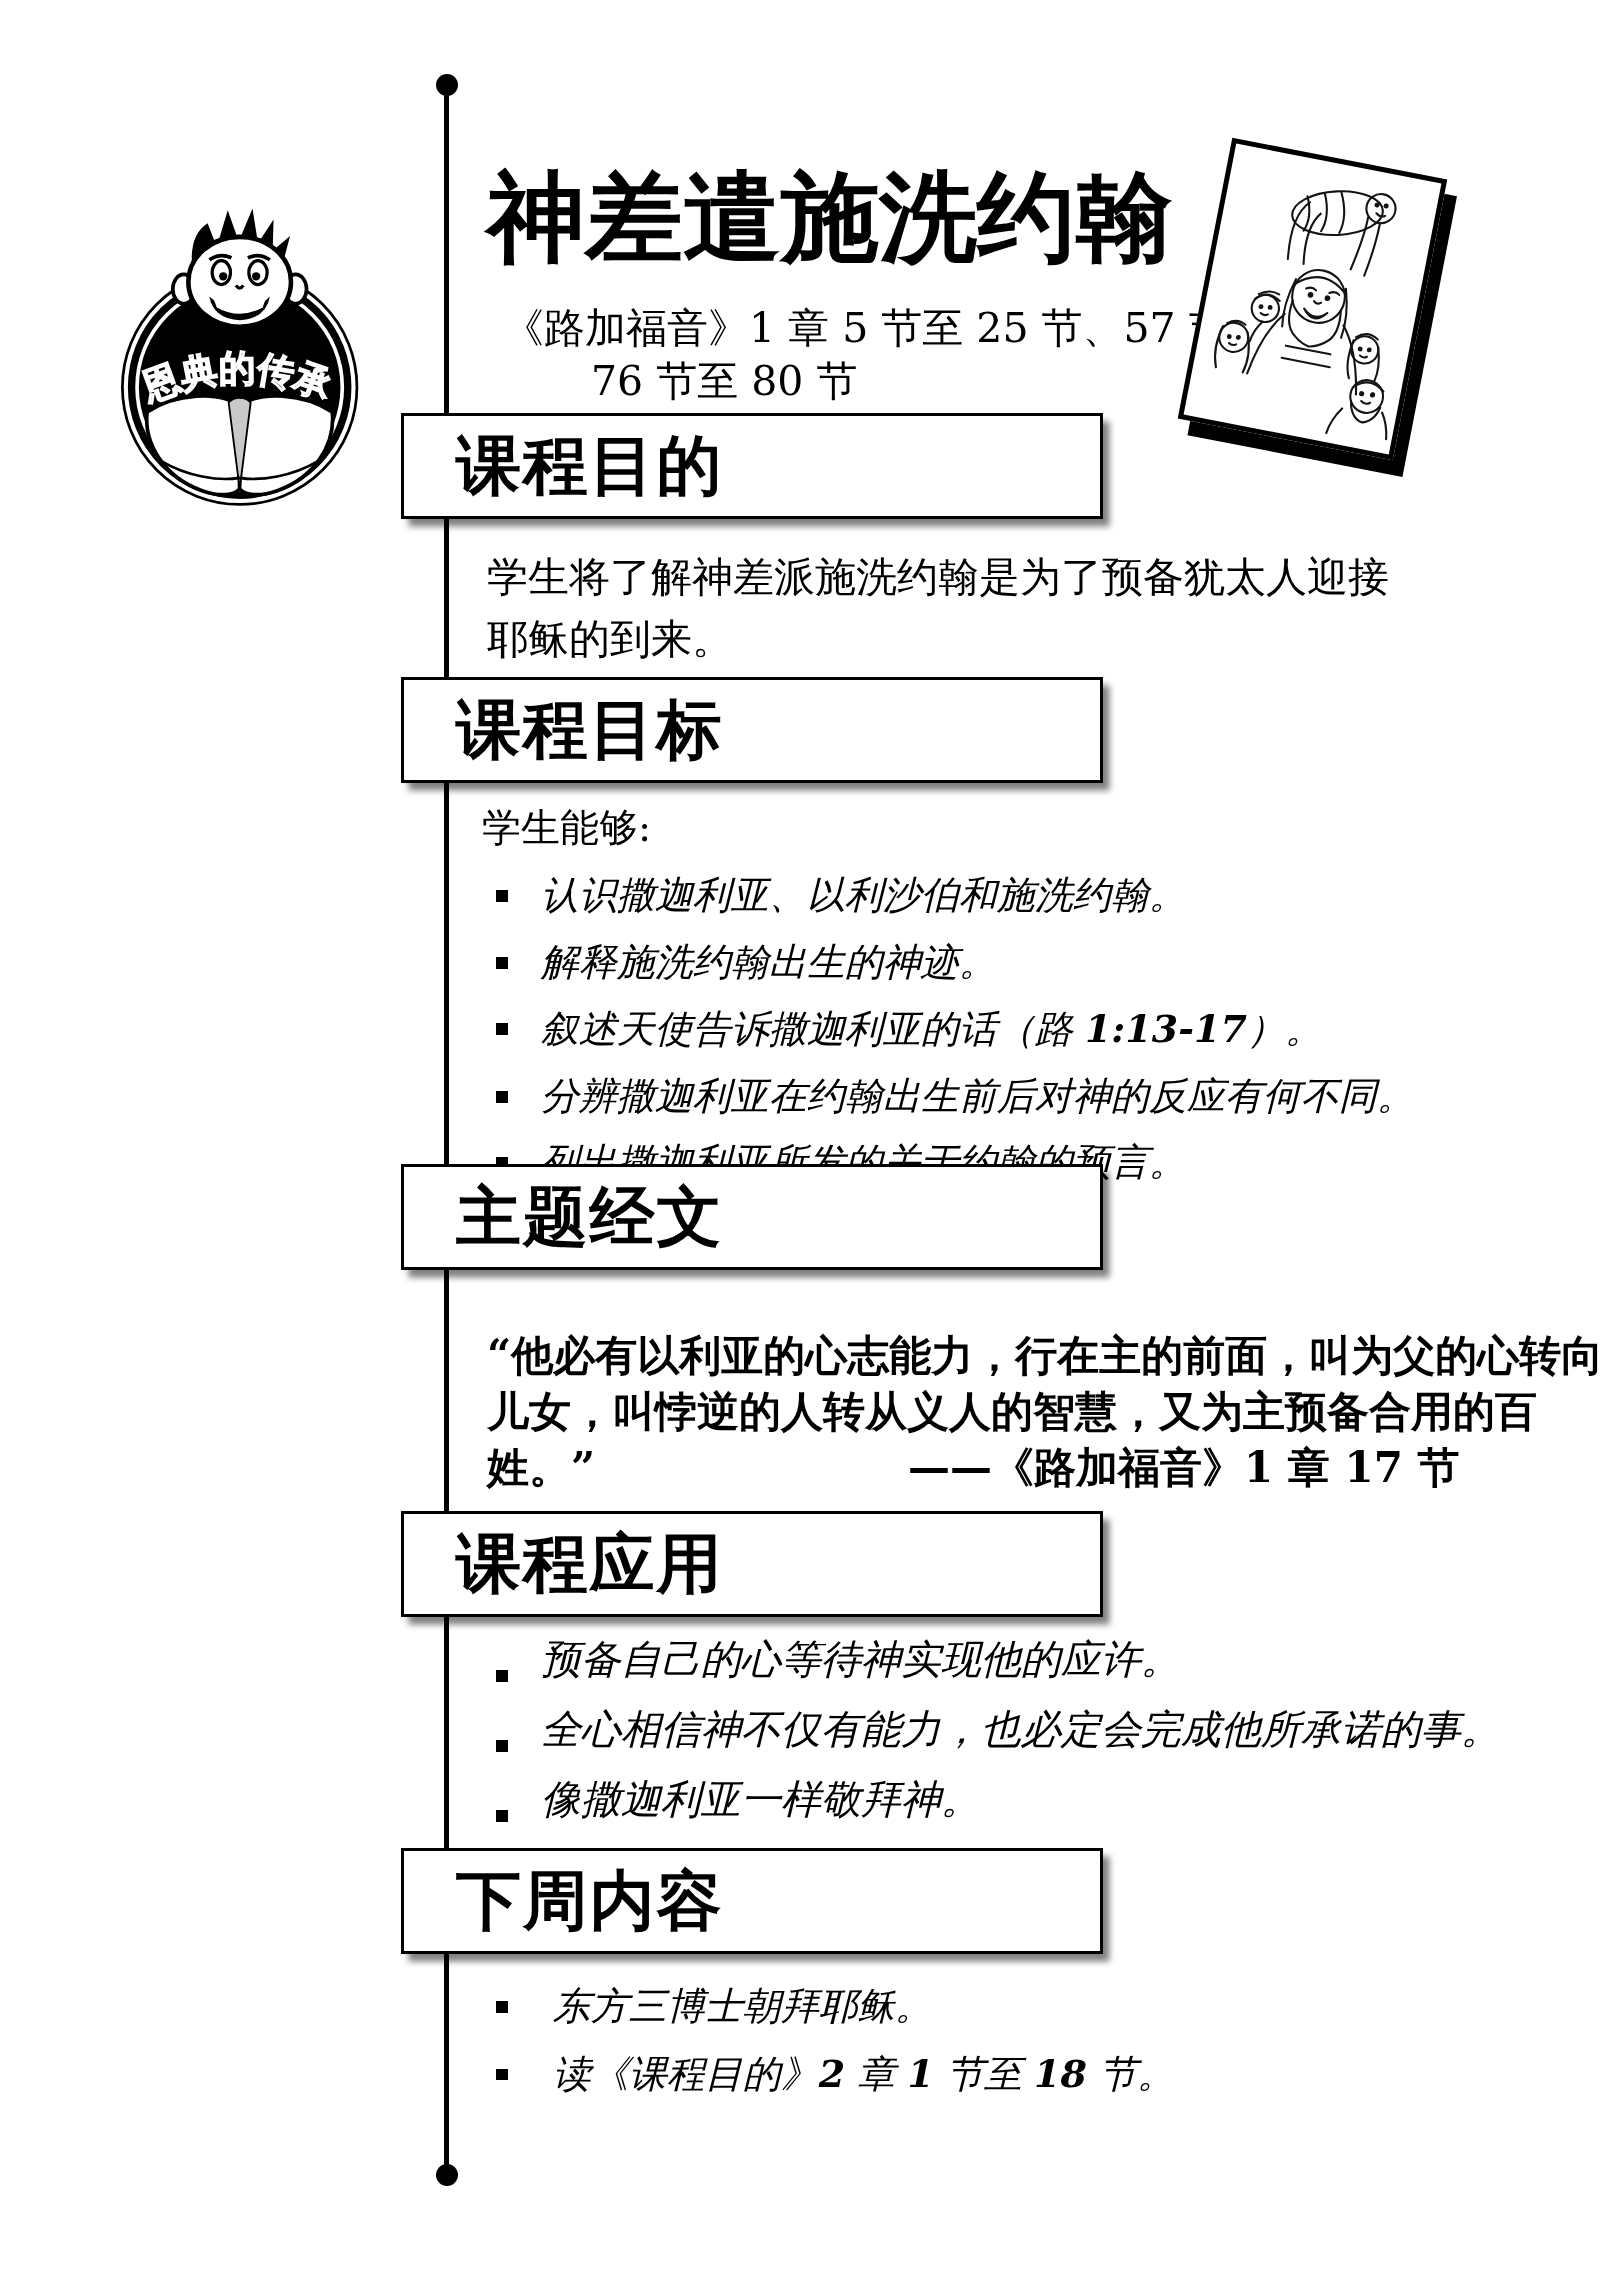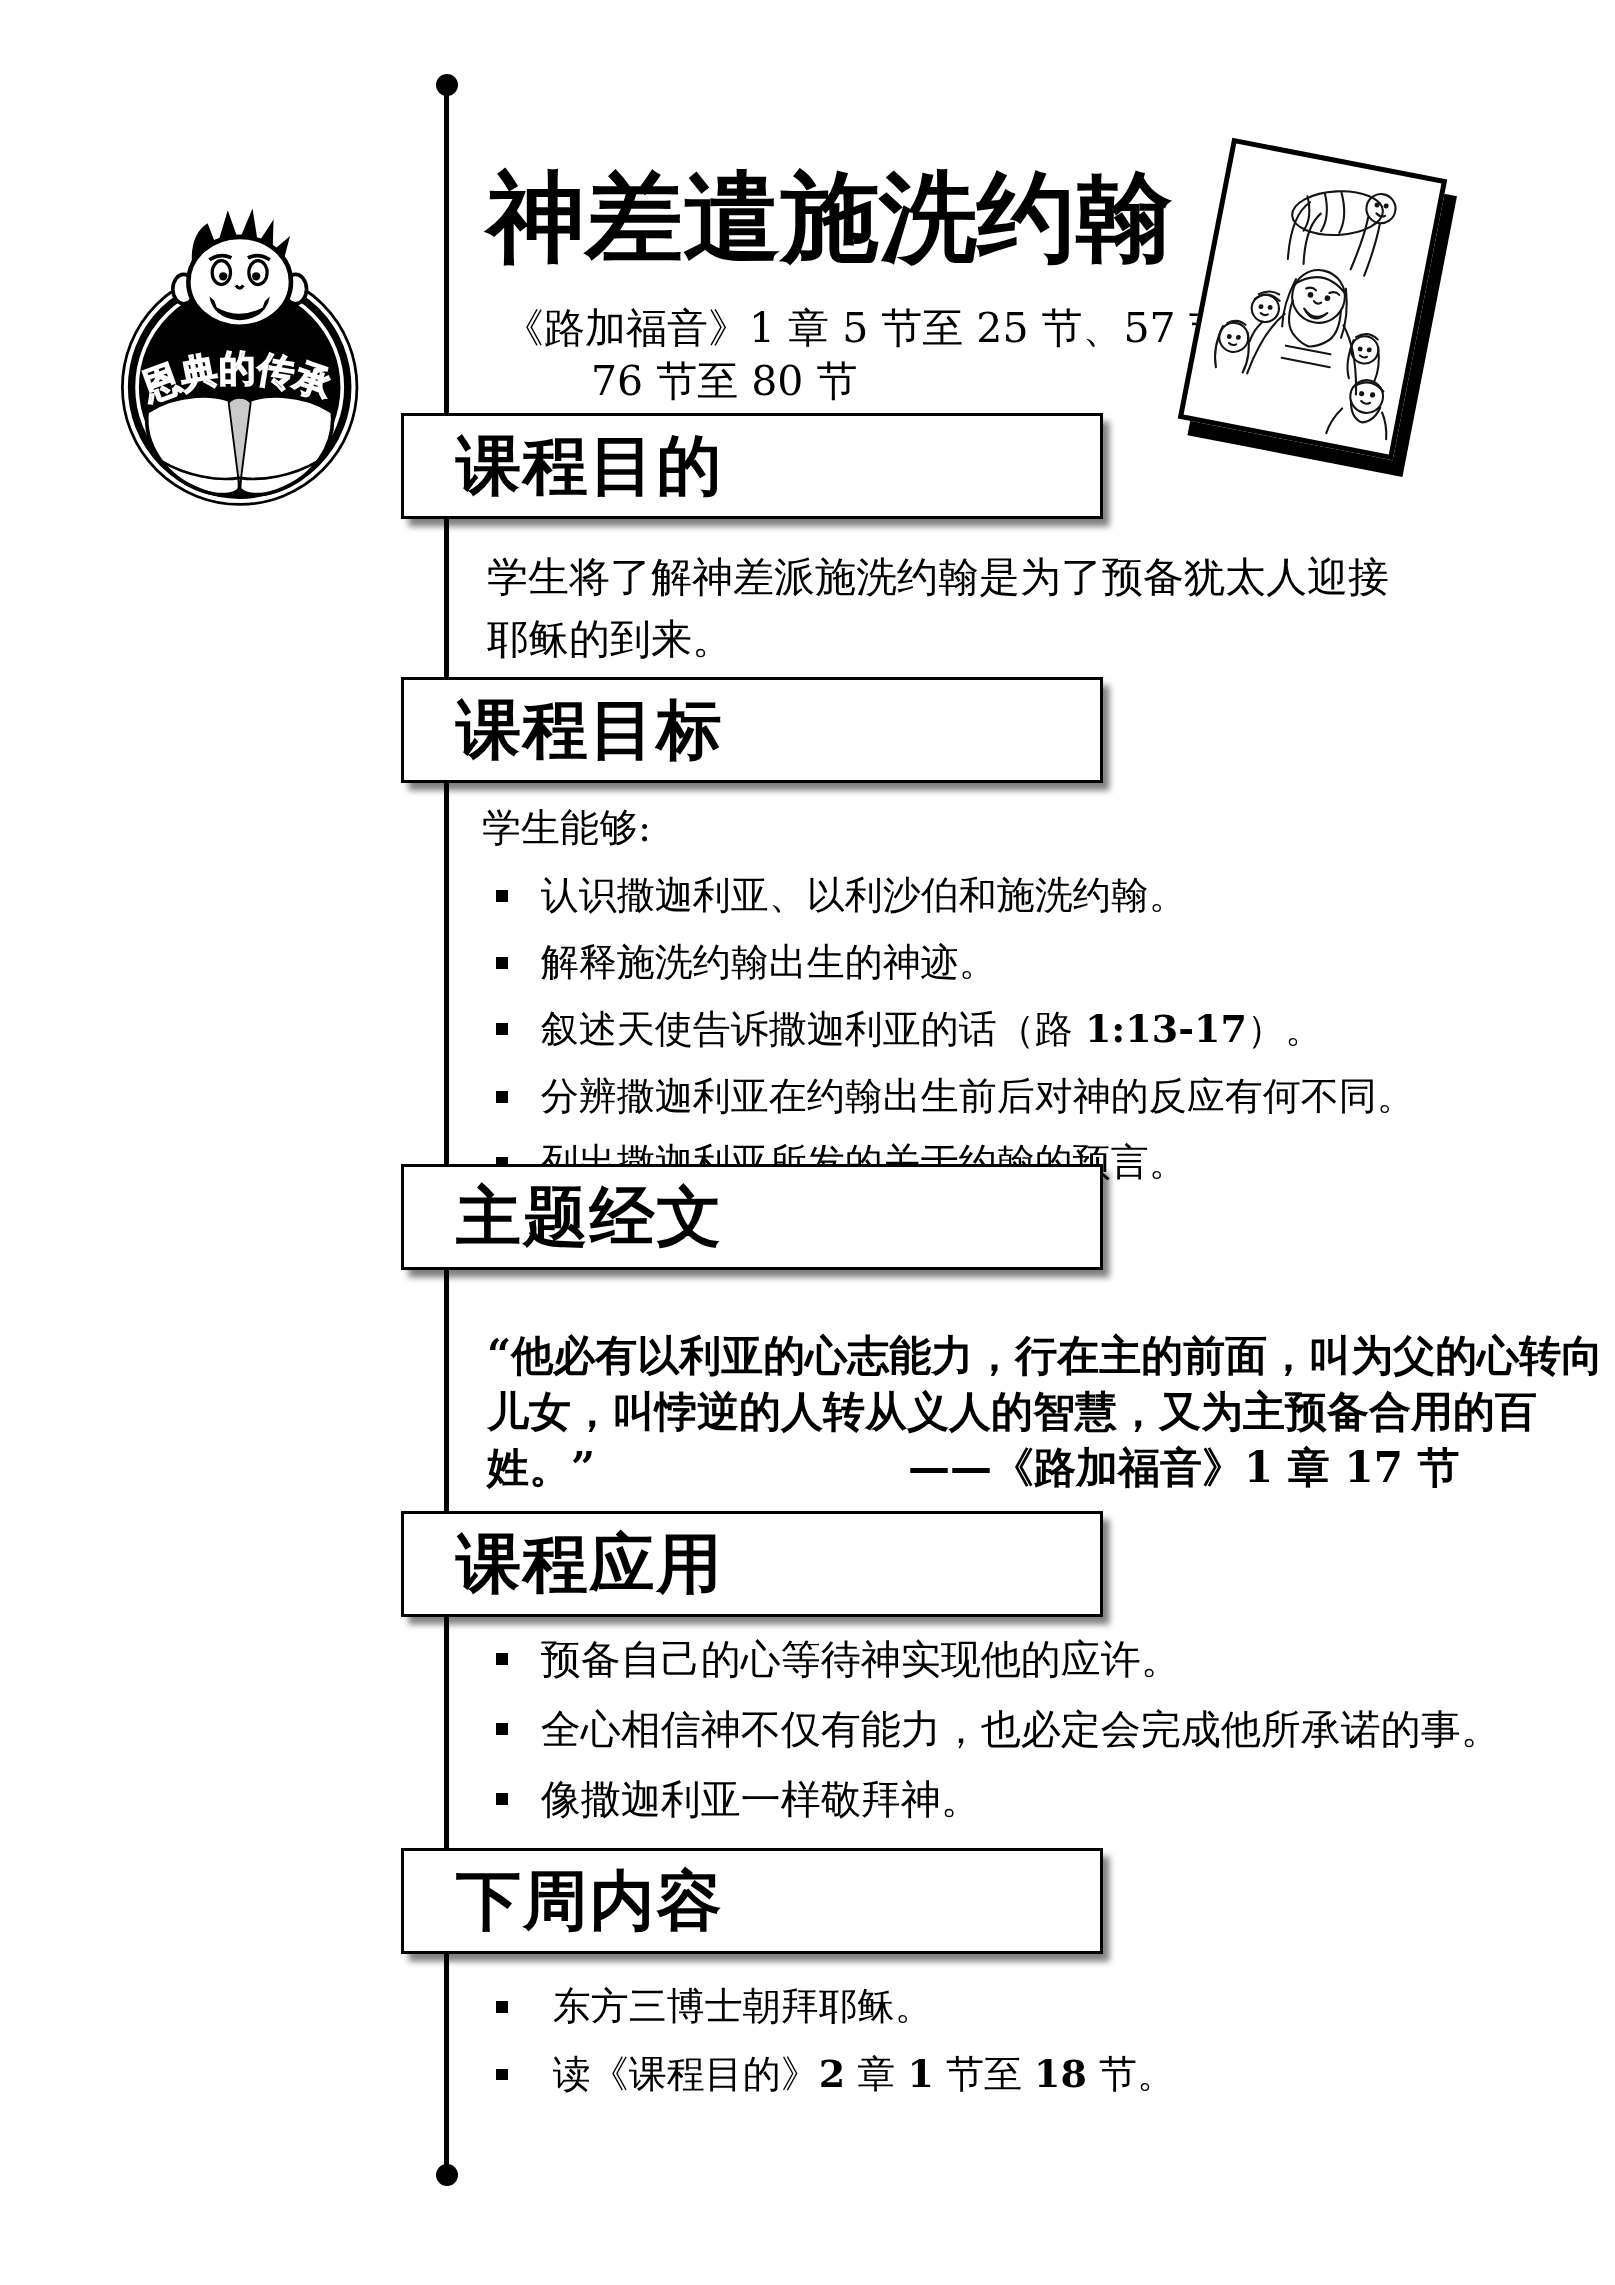--- a/index.html
+++ b/index.html
@@ -32,24 +32,24 @@
   .hbox{position:absolute;left:401px;width:702px;height:106px;background:#fff;
         border:3.6px solid #000;box-sizing:border-box;display:flex;align-items:center;
         padding-left:52px;box-shadow:7.2px 8.1px 6.3px rgba(0,0,0,0.5);}
   .hbox span{font-size:65px;font-weight:bold;letter-spacing:1.8px;white-space:nowrap;}
   .hbox-1{top:413px;} .hbox-2{top:677px;} .hbox-3{top:1164px;} .hbox-4{top:1511px;} .hbox-5{top:1848px;}
 
   
   .para{position:absolute;left:487px;top:546px;font-size:41px;line-height:62px;white-space:nowrap;}
   .intro{position:absolute;left:482px;top:801px;font-size:39px;white-space:nowrap;}
 
-  .blist{position:absolute;left:496px;}
+  .blist{position:absolute;left:496px;font-style:italic;}
   .blist-1{top:874px;} .blist-2{top:1637px;} .blist-3{top:1985px;}
   .brow{display:flex;align-items:flex-start;}
-  .blist-1 .brow{margin-bottom:23.5px;} .blist-2 .brow{margin-bottom:25px;} .blist-3 .brow{margin-bottom:24.4px;gap:12px;}
+  .blist-1 .brow{margin-bottom:23.5px;} .blist-2 .brow{margin-bottom:25px;align-items:flex-end;} .blist-3 .brow{margin-bottom:24.4px;gap:12px;}
   .sq{flex:0 0 auto;width:11.8px;height:11.8px;background:#000;margin-top:16.3px;}
   .bt{font-size:38px;line-height:43px;padding-left:33px;white-space:nowrap;}
   .blist-2 .bt{font-size:40px;line-height:45px;}
   .seg-bold{font-weight:bold;}
 
   .quote{position:absolute;left:487px;top:1328px;width:914px;font-size:42px;line-height:56px;
          font-weight:bold;}
   .qline{white-space:nowrap;}
   .qline-last{position:relative;}
   .attribution{position:absolute;left:421px;top:0;white-space:nowrap;}

